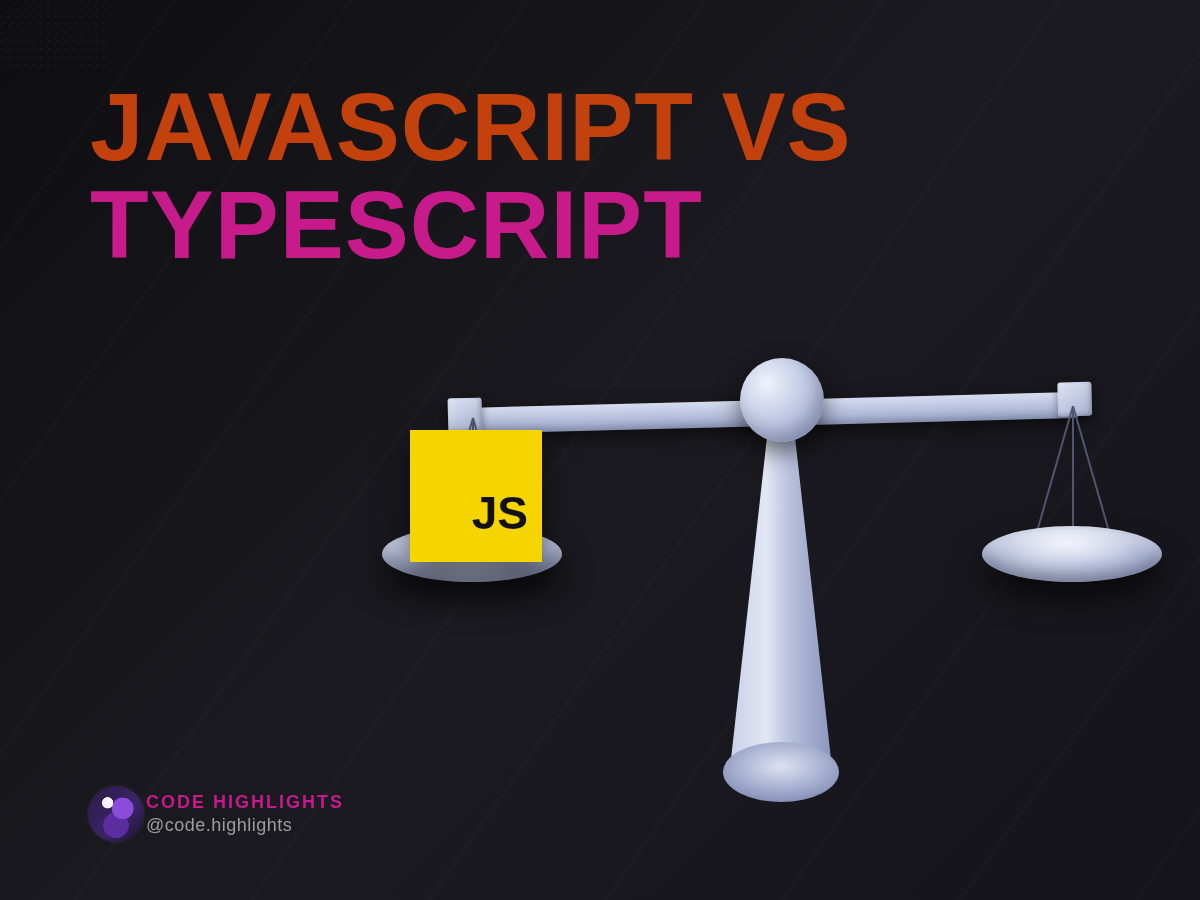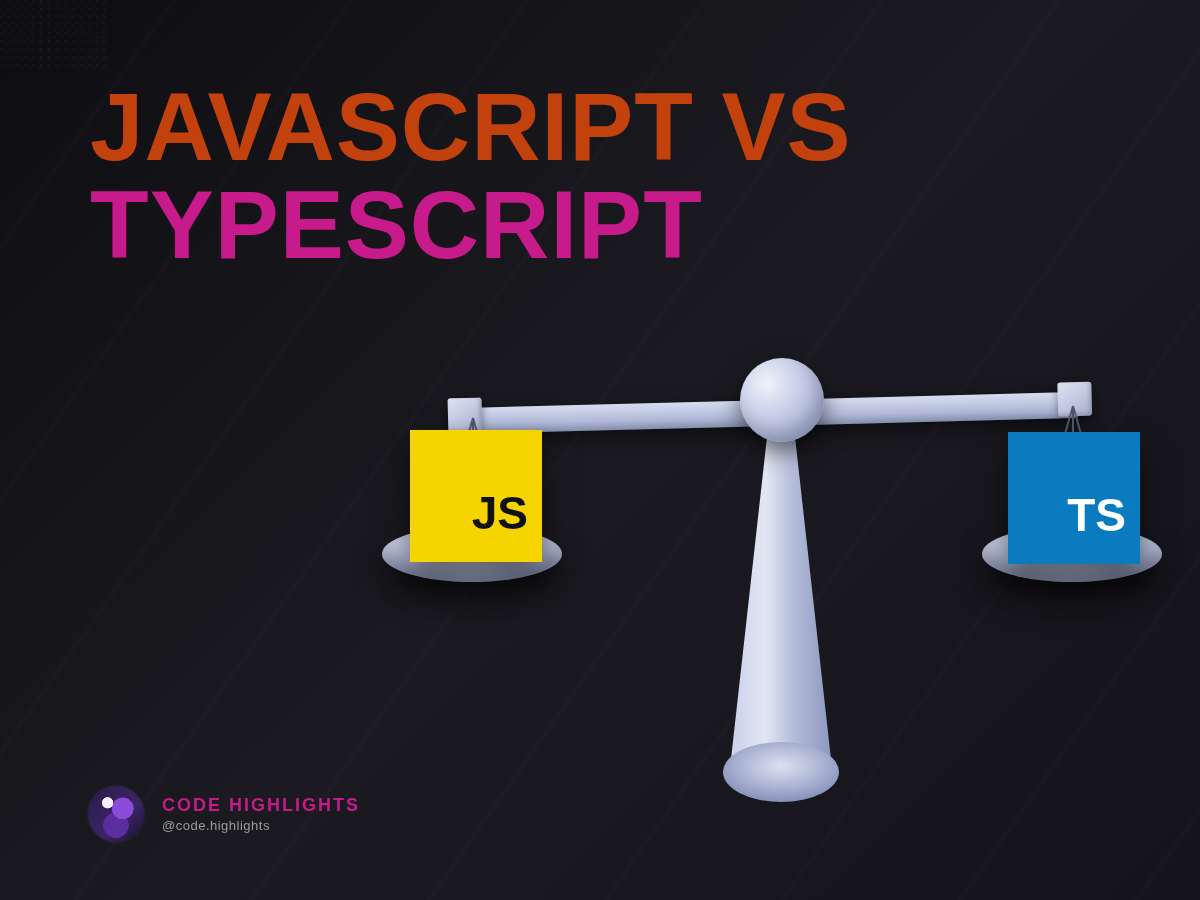--- a/index.html
+++ b/index.html
@@ -171,41 +171,41 @@
     color: #fff;
   }
 
   
   .attrib {
     position: absolute;
     left: 88px;
     bottom: 58px;
     display: flex;
     align-items: center;
-    gap: 18px;
+    gap: 2px;
   }
   .avatar {
     width: 56px; height: 56px;
     border-radius: 50%;
     background:
       radial-gradient(circle at 35% 30%, #f6f0ff 0 10%, transparent 11%),
       radial-gradient(circle at 62% 40%, #8a4bd8 0 22%, transparent 23%),
       radial-gradient(circle at 50% 70%, #5a2da0 0 26%, transparent 27%),
       linear-gradient(135deg, #2a1b4a, #3c2466 60%, #1a1030);
     box-shadow: 0 0 0 1px rgba(255,255,255,0.06);
   }
   .attrib-text .brand {
     color: #c71a8b;
     font-size: 18px;
     font-weight: 900;
     letter-spacing: 2px;
   }
   .attrib-text .handle {
     color: #9d9d9d;
-    font-size: 13px;
+    font-size: 18px;
     font-weight: 500;
     margin-top: 2px;
     letter-spacing: 0.5px;
   }
 </style>
 </head>
 <body>
 
 <div class="noise"></div>
 
@@ -247,23 +247,20 @@
   <div class="wire wr1"></div>
   <div class="wire wr2"></div>
   <div class="wire wr3"></div>
 
   <div class="pan pan-left"></div>
   <div class="pan pan-right"></div>
 
   <div class="tile tile-js">
     <span>JS</span>
   </div>
-  <div class="tile tile-ts">
-    <span>TS</span>
-  </div>
 
 </div>
 
 <div class="attrib">
   <div class="avatar"></div>
   <div class="attrib-text">
     <div class="brand">CODE HIGHLIGHTS</div>
     <div class="handle">@code.highlights</div>
   </div>
 </div>

